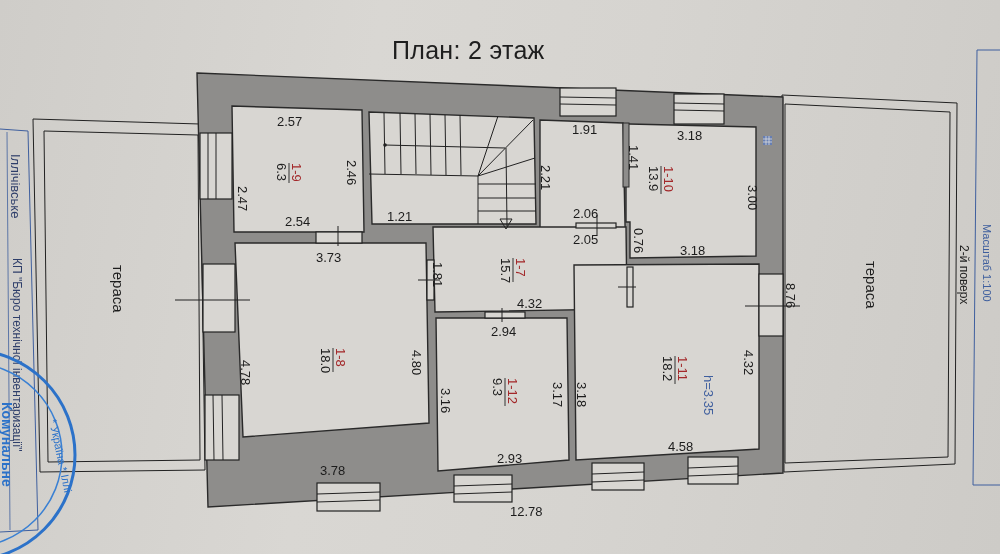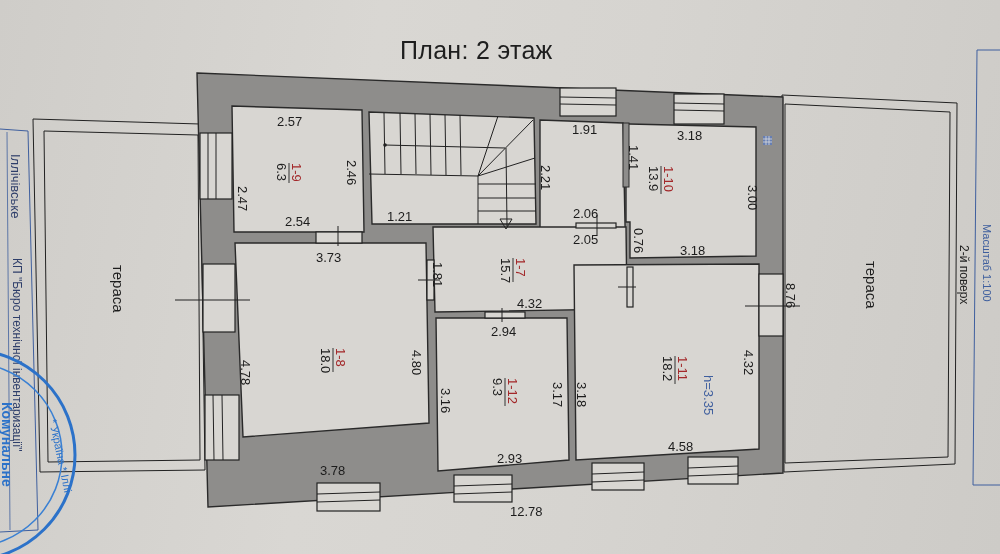--- a/index.html
+++ b/index.html
@@ -7,21 +7,21 @@
     width: 1000px; height: 554px; overflow: hidden;
     background: #d3d1cd;
     font-family: "Liberation Sans", sans-serif;
     position: relative;
   }
   .paper {
     position: absolute; left: 0; top: 0; width: 1000px; height: 554px;
     background: linear-gradient(100deg, #cfcdc9 0%, #d9d7d3 35%, #d6d4d0 60%, #cdcbc7 100%);
   }
   .title {
-    position: absolute; left: 400px; top: 36px;
+    position: absolute; left: 392px; top: 36px;
     font-size: 25px; color: #1e1e1e; letter-spacing: 0.3px;
   }
   svg.plan { position: absolute; left: 0; top: 0; }
   .wall { fill: #8e8d8b; stroke: #2a2a2a; stroke-width: 1.4; }
   .room { fill: #d8d6d2; stroke: #2a2a2a; stroke-width: 1.4; }
   .thin { stroke: #222; stroke-width: 1; fill: none; }
   .win  { fill: #d8d6d2; stroke: #222; stroke-width: 1.2; }
   .dim { font-size: 13px; fill: #1c1c1c; font-family: "Liberation Sans", sans-serif; }
   .num { font-size: 13px; fill: #a3282a; font-family: "Liberation Sans", sans-serif; }
   .area { font-size: 13px; fill: #1c1c1c; font-family: "Liberation Sans", sans-serif; }

